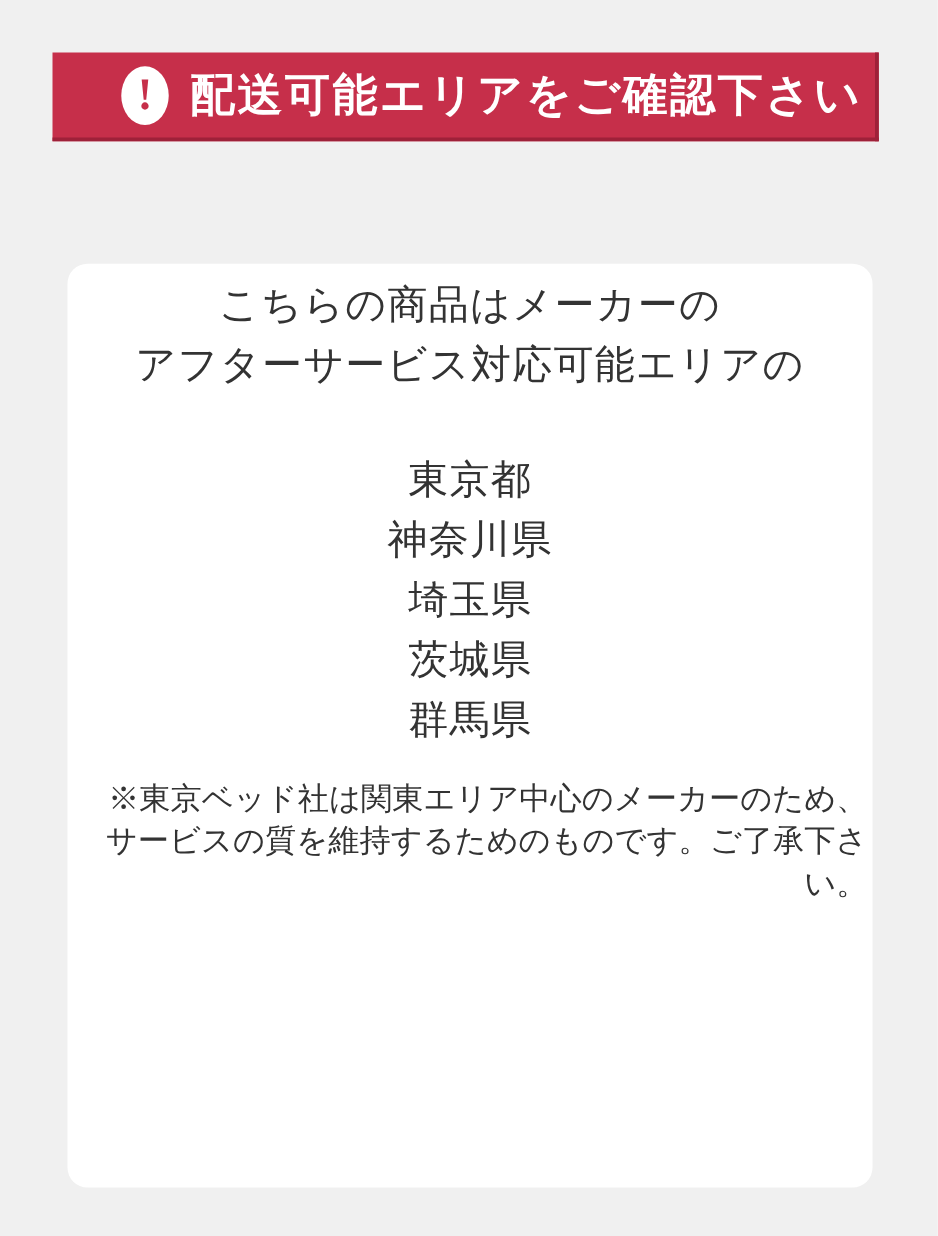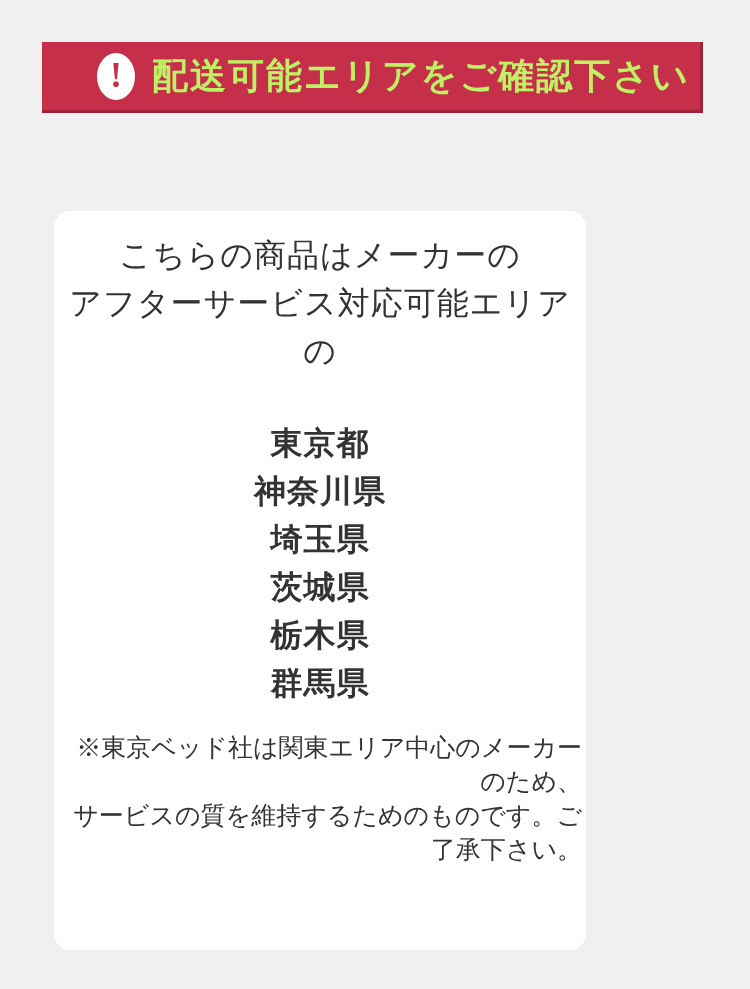--- a/index.html
+++ b/index.html
@@ -39,49 +39,48 @@
     flex: 0 0 auto;
   }
   .excl-mark {
     color: #c62f4a;
     font-size: 36px;
     font-weight: bold;
     line-height: 1;
     transform: translateY(-1px);
   }
   .banner-title {
-    color: #bef264;
+    color: #ffffff;
     font-size: 36px;
     font-weight: 600;
     letter-spacing: 2px;
     white-space: nowrap;
   }
 
   
   .card {
     position: absolute;
     left: 54px;
     top: 211px;
-    width: 532px;
+    width: 644px;
     height: 739px;
     background: #ffffff;
     border-radius: 16px;
-    padding-top: 20px;
+    padding-top: 8px;
     text-align: center;
     font-size: 32px;
     line-height: 48px;
     letter-spacing: 1px;
     overflow: hidden;
   }
   .intro { margin: 0; }
   .prefecture-list {
     list-style: none;
     margin: 44px 16px 0;
     padding: 0;
-    font-weight: bold;
   }
   .summary { margin: 45px 0 0; }
   .note {
     margin: 24px 0 0;
     font-size: 25px;
     line-height: 34px;
     letter-spacing: 0;
     text-align: right;
     padding: 0 4px 0 2px;
   }
@@ -102,21 +101,20 @@
     <p class="intro">
       <span>こちらの商品はメーカーの</span><br>
       <span>アフターサービス対応可能エリアの</span>
     </p>
 
     <ul class="prefecture-list">
       <li>東京都</li>
       <li>神奈川県</li>
       <li>埼玉県</li>
       <li>茨城県</li>
-      <li>栃木県</li>
       <li>群馬県</li>
     </ul>
 
 
     <p class="note">
       <span>※東京ベッド社は関東エリア中心のメーカーのため、</span><br>
       <span>サービスの質を維持するためのものです。ご了承下さい。</span>
     </p>
   </div>
 

